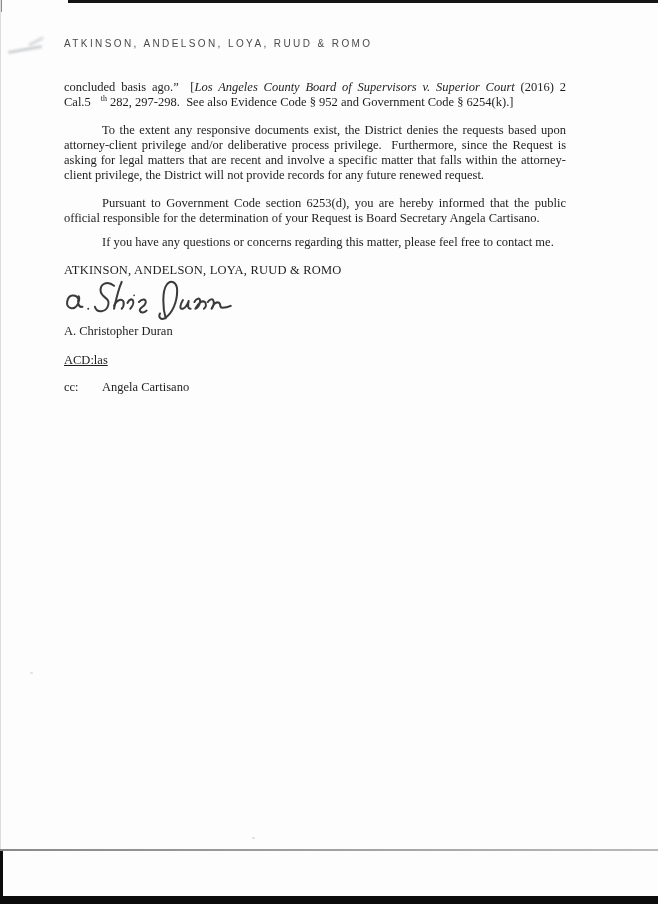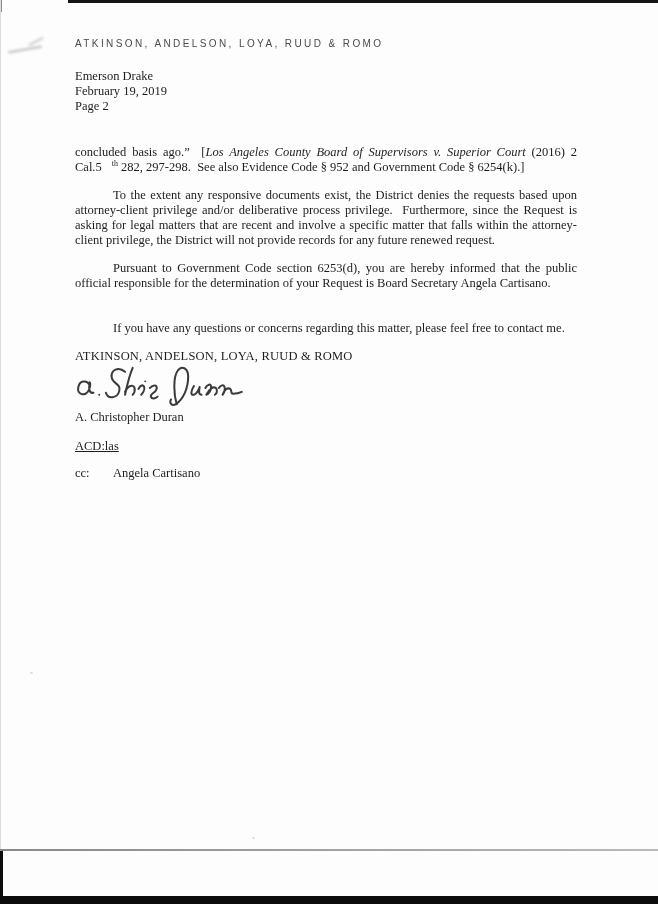--- a/index.html
+++ b/index.html
@@ -22,36 +22,36 @@
   .smudge-a { position:absolute; left:8px;  top:48px; width:34px; height:3px; background:#a9aeb2;
               transform:rotate(-10deg); filter:blur(1px); opacity:.55; }
   .smudge-b { position:absolute; left:28px; top:40px; width:16px; height:3px; background:#b4b8bb;
               transform:rotate(-28deg); filter:blur(1px); opacity:.5; }
   .speck-1  { position:absolute; left:30px; top:672px; width:3px; height:2px; background:#c4c7c9;
               border-radius:50%; opacity:.6; }
   .speck-2  { position:absolute; left:252px; top:837px; width:3px; height:2px; background:#c4c7c9;
               border-radius:50%; opacity:.6; }
 
   
-  .content { position:absolute; left:75px; top:38px; width:502px; }
+  .content { position:absolute; left:64px; top:38px; width:502px; }
   .letterhead {
     font-family:"Liberation Sans", sans-serif;
     font-size:10px; letter-spacing:2.4px;
     color:#4a4a4a; white-space:nowrap;
   }
   .addr { margin-top:20px; font-size:12.5px; line-height:15px; }
   .addr div { white-space:nowrap; }
 
   .body-text {
     font-size:12.5px; line-height:15px;
     text-align:justify; white-space:pre-wrap;
     margin:13px 0 0 0; text-indent:38px;
   }
   .citation { margin-top:31px; text-indent:0; }
-  .p-contact { margin-top:30px; }
+  .p-contact { margin-top:9px; }
   sup { font-size:8px; line-height:0; vertical-align:super;padding-left:10px; }
 
   .closing   { margin-top:10px; font-size:12.5px; line-height:15px; }
   .firm-line { margin-top:13px; font-size:12.5px; line-height:15px; letter-spacing:.2px; white-space:nowrap; }
 
   .sig-wrap  { margin-top:2px; height:44px; }
   .sig-wrap svg { display:block; }
 
   .signer    {  font-size:12.5px; line-height:15px; }
   .initials  { margin-top:14px; font-size:12.5px; line-height:15px;text-decoration:underline; }
@@ -71,25 +71,20 @@
   <div class="speck-1"></div>
   <div class="speck-2"></div>
   <div class="bottom-rule"></div>
   <div class="bottom-bar"></div>
   <div class="left-bottom-edge"></div>
 
   <div class="content">
 
     <div class="letterhead">ATKINSON, ANDELSON, LOYA, RUUD &amp; ROMO</div>
 
-    <div class="addr">
-      <div>Emerson Drake</div>
-      <div>February 19, 2019</div>
-      <div>Page 2</div>
-    </div>
 
     <p class="body-text citation"><span>concluded basis ago.”  [</span><i>Los Angeles County Board of Supervisors v. Superior Court</i><span> (2016) 2 Cal.5</span><sup>th</sup><span> 282, 297-298.  See also Evidence Code § 952 and Government Code § 6254(k).]</span></p>
 
 
     <p class="body-text">To the extent any responsive documents exist, the District denies the requests based upon attorney-client privilege and/or deliberative process privilege.  Furthermore, since the Request is asking for legal matters that are recent and involve a specific matter that falls within the attorney-client privilege, the District will not provide records for any future renewed request.</p>
 
     <p class="body-text">Pursuant to Government Code section 6253(d), you are hereby informed that the public official responsible for the determination of your Request is Board Secretary Angela Cartisano.</p>
 
     <p class="body-text p-contact">If you have any questions or concerns regarding this matter, please feel free to contact me.</p>
 

